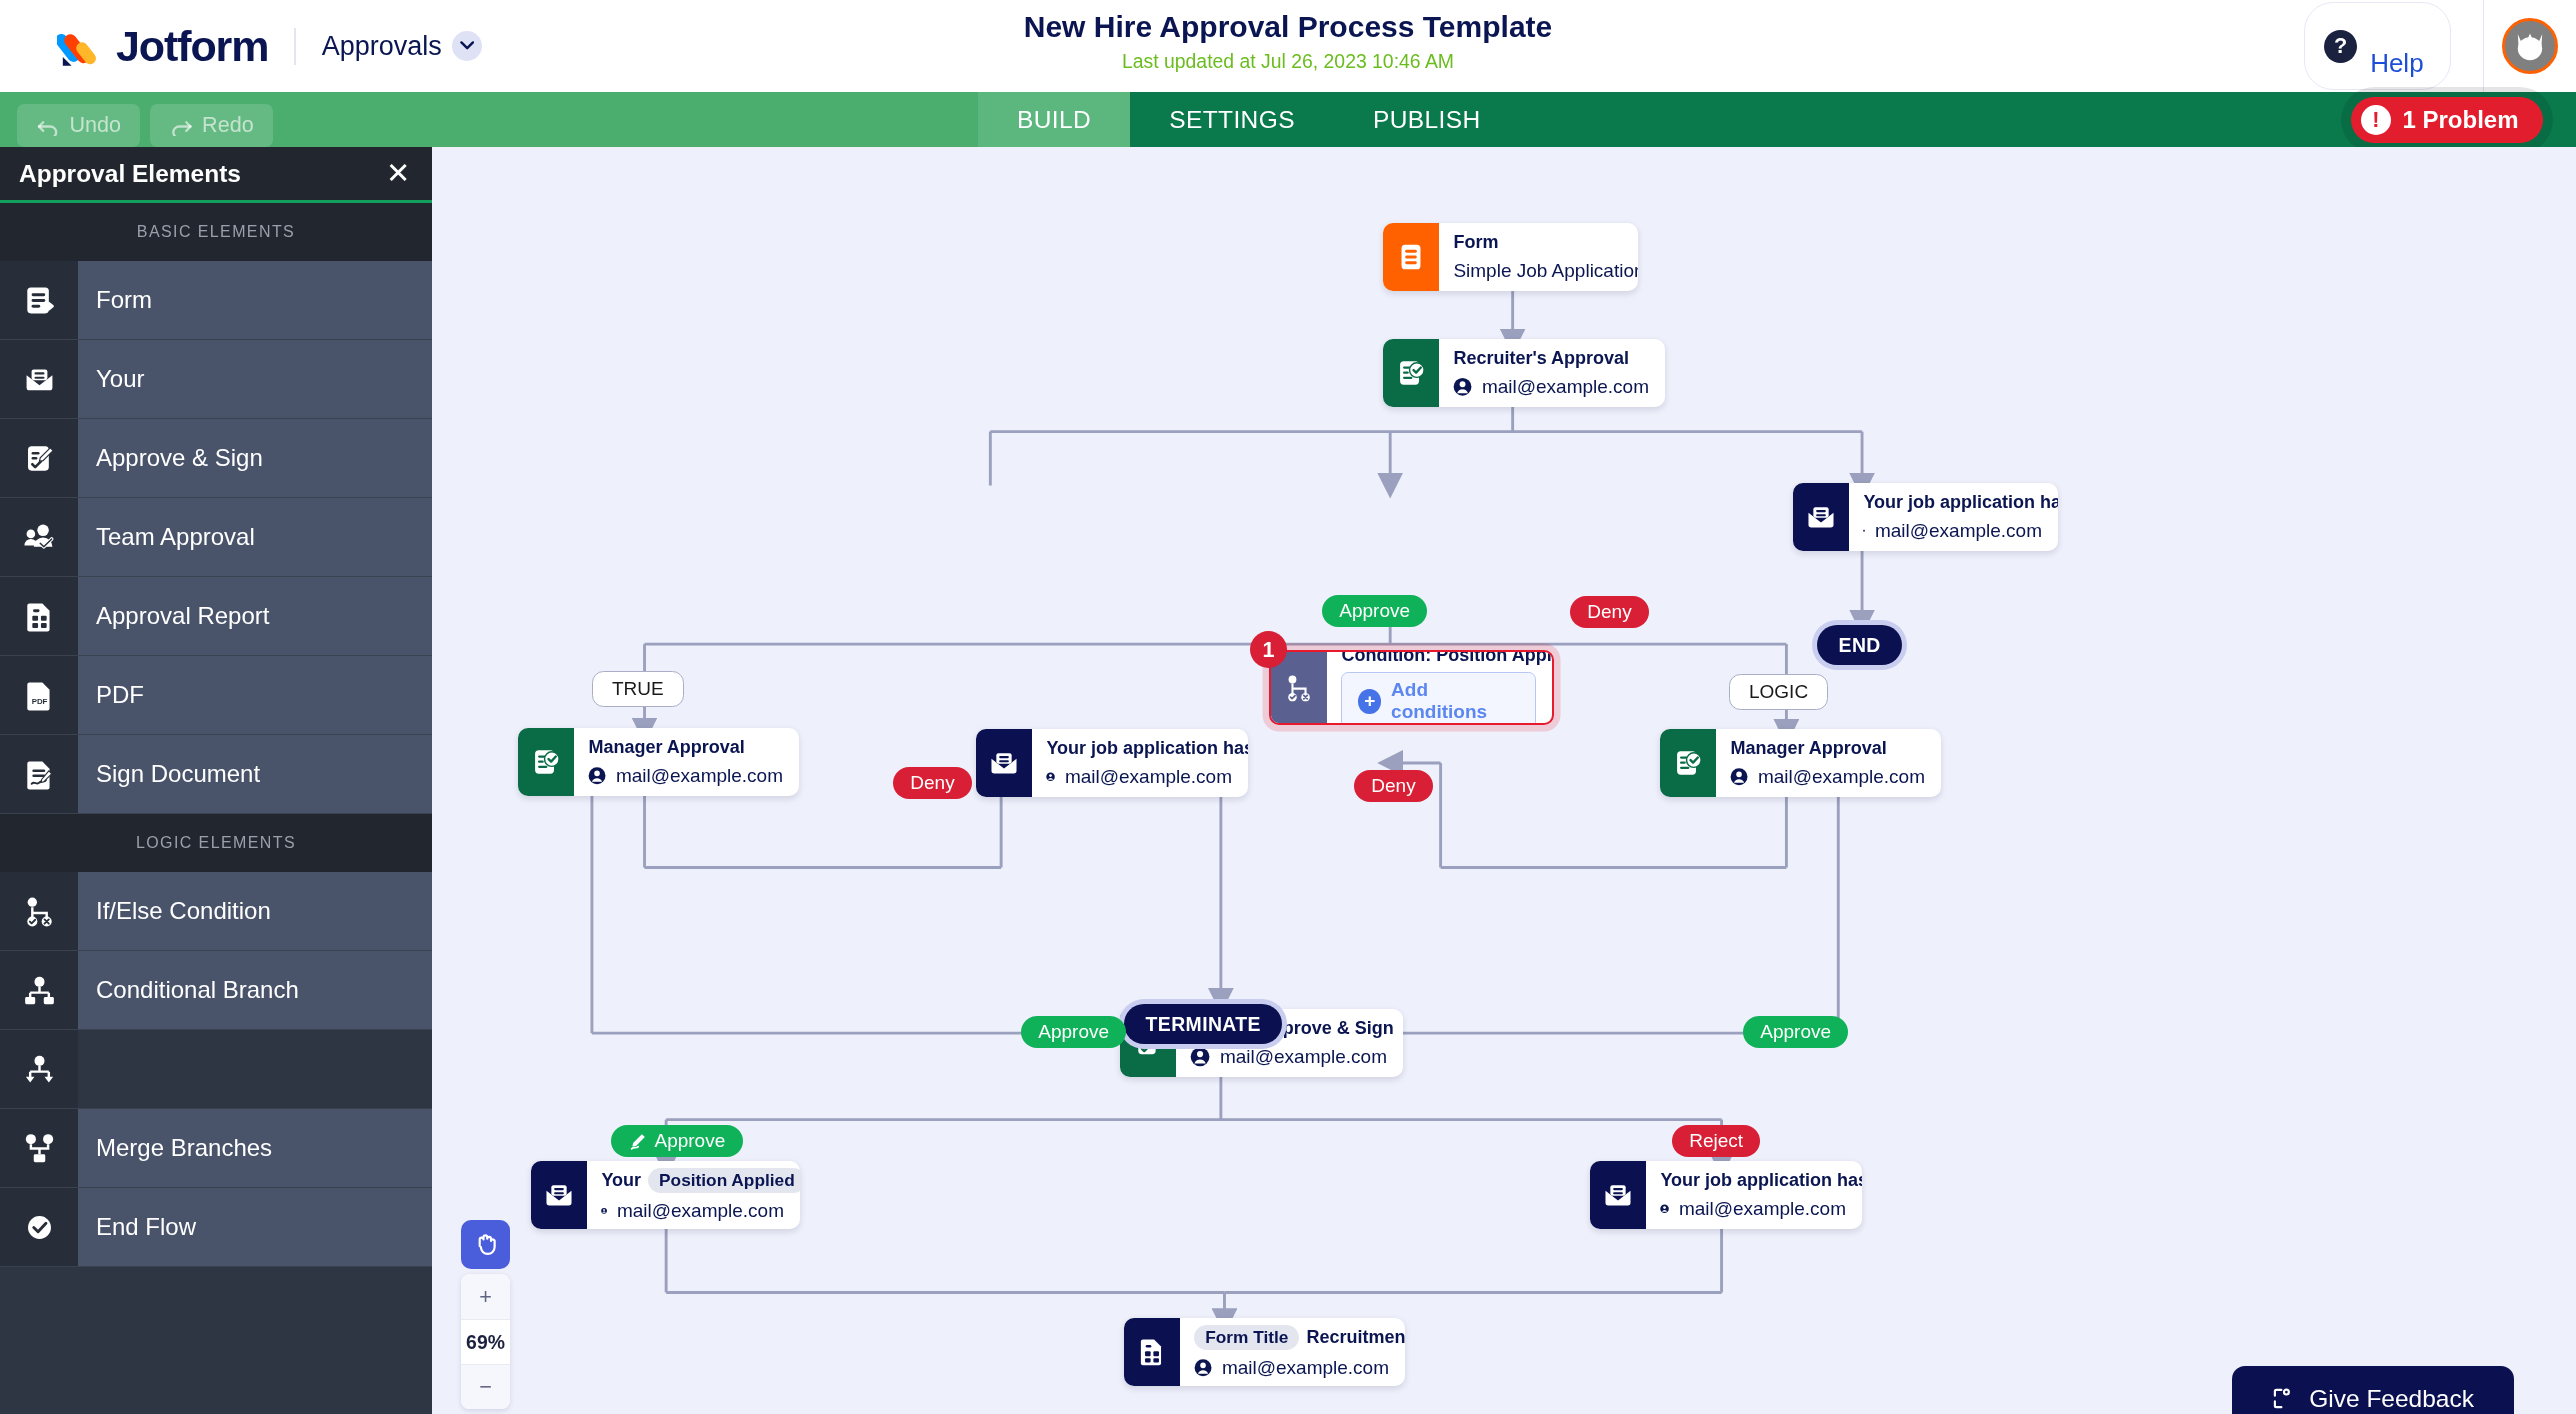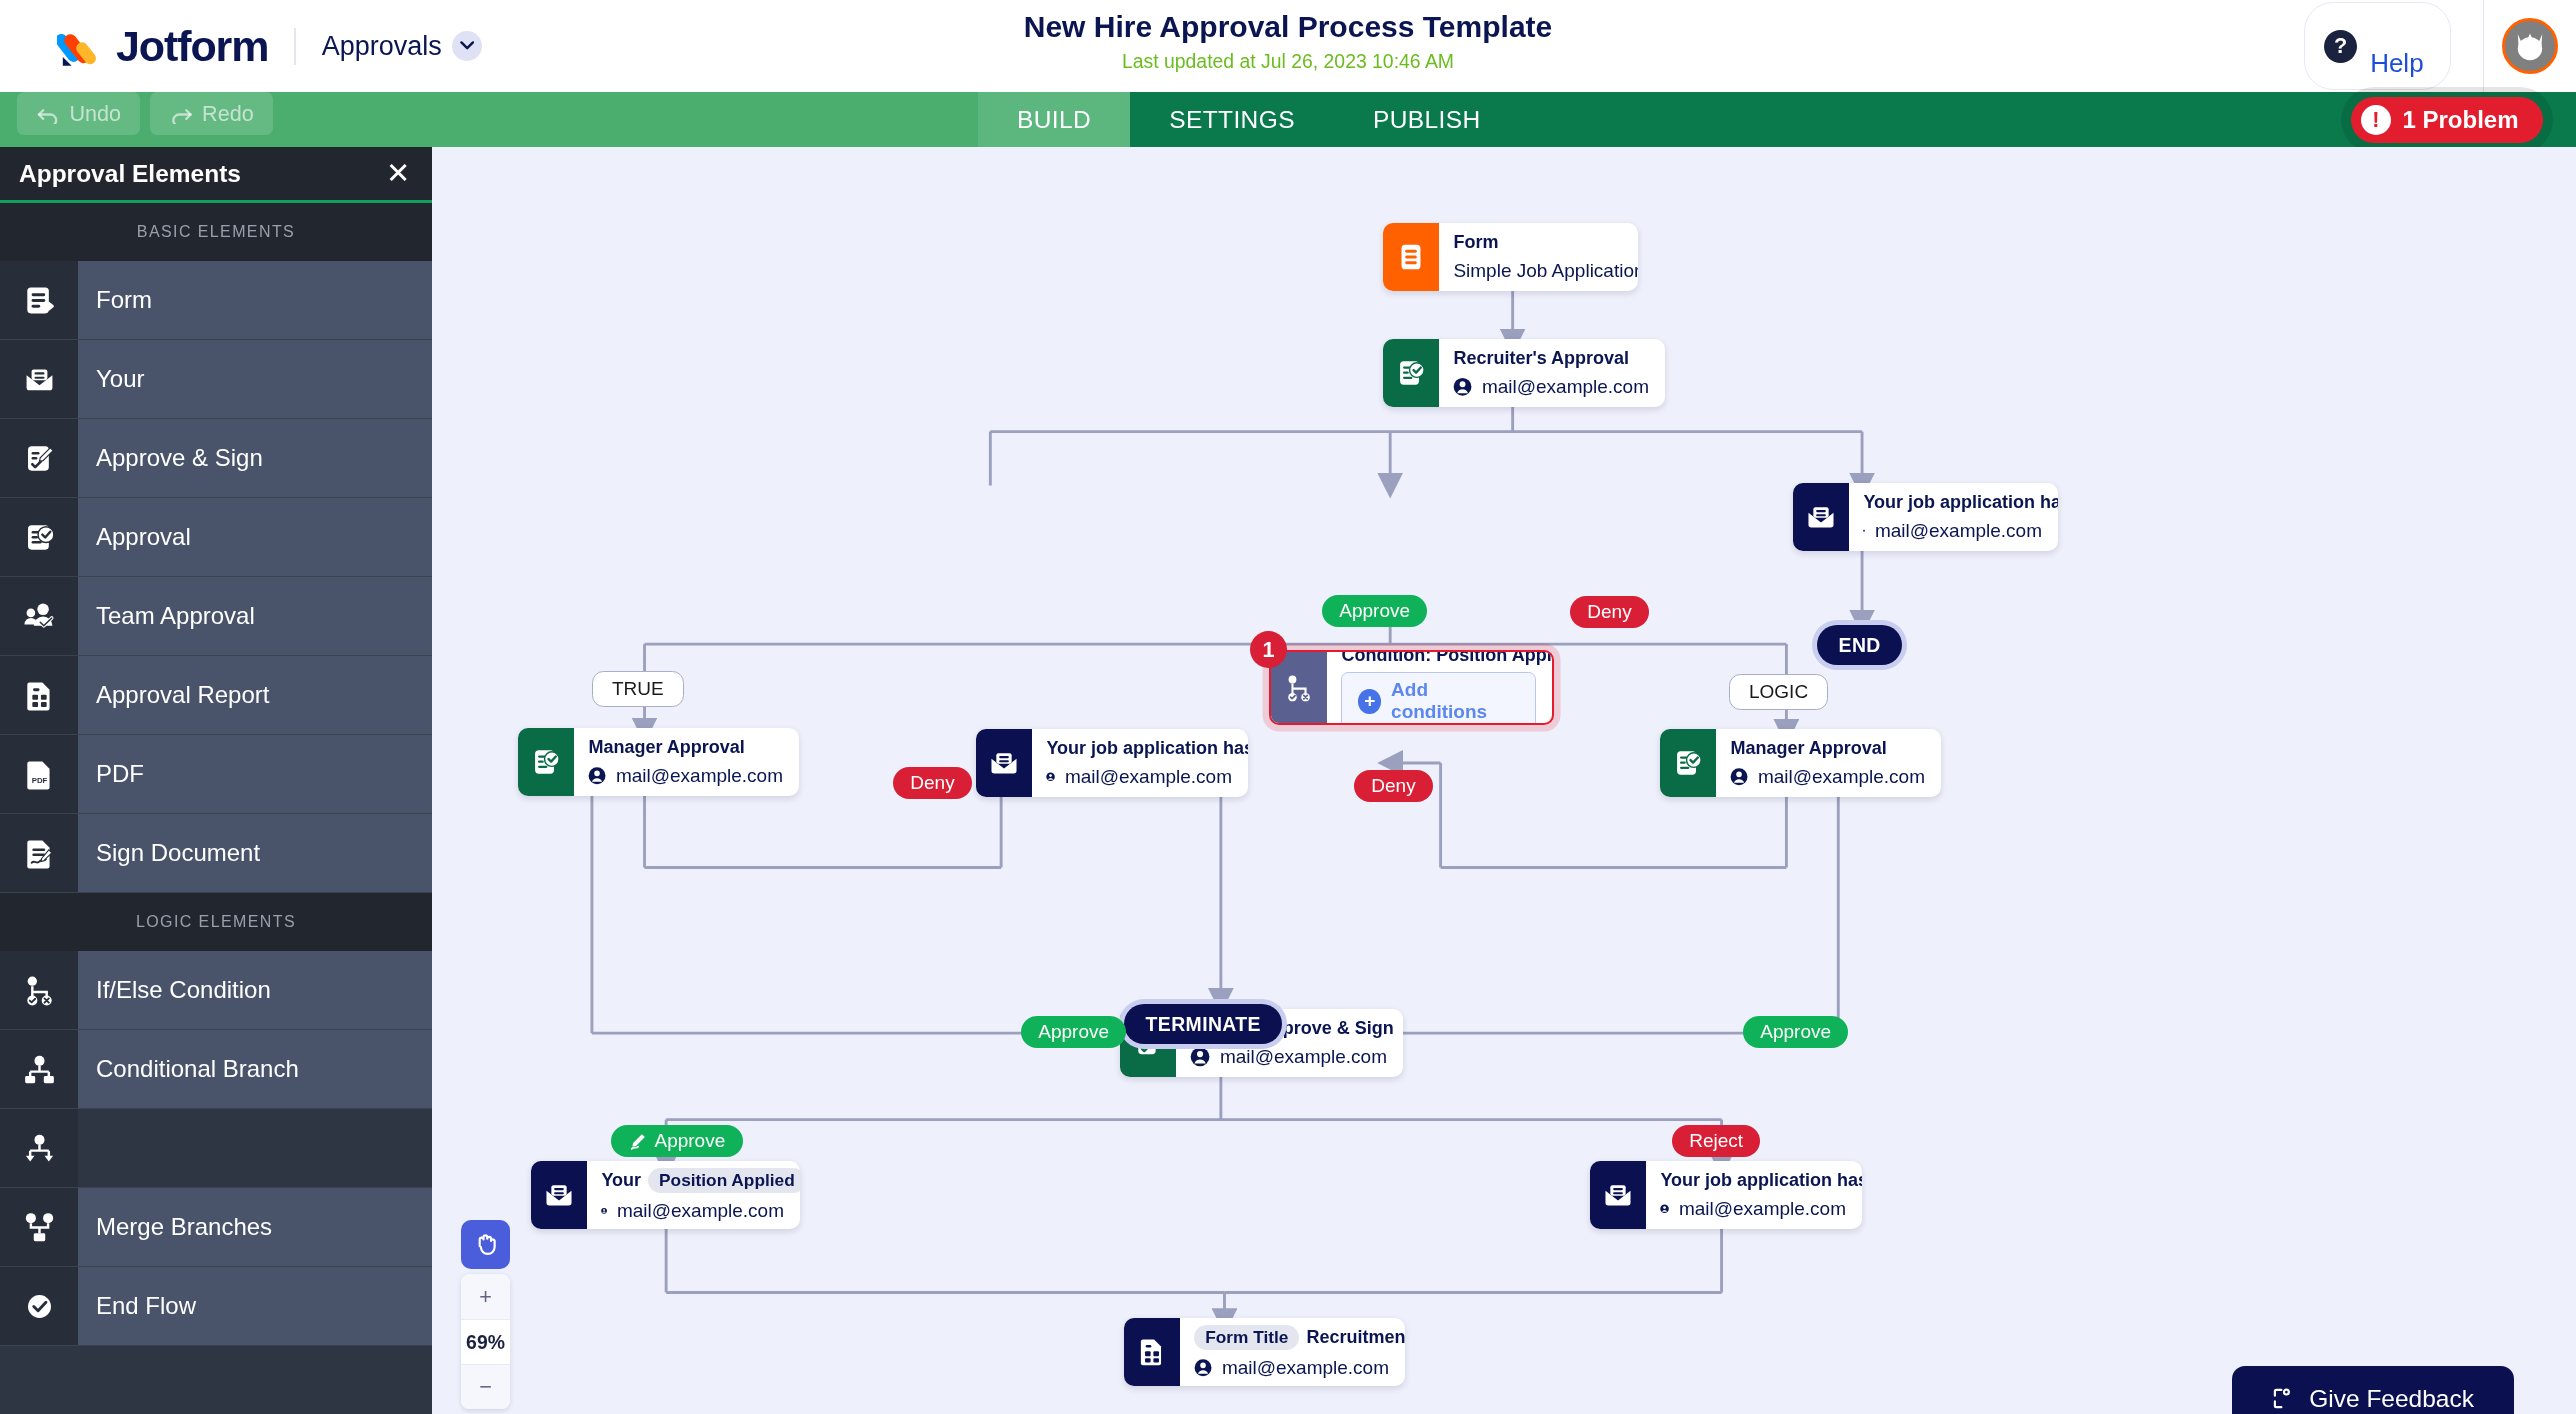--- a/index.html
+++ b/index.html
@@ -57,21 +57,21 @@
     display: flex; align-items: center; justify-content: center;
   }
 
   
   .toolbar {
     position: absolute; top: 92px; left: 0; width: 2576px; height: 55px;
     background: #0a7a4d; display: flex; align-items: center;
   }
   .tb-left {
     width: 978px; height: 55px; background: #4cae6e;
-    display: flex; align-items: flex-start; padding-left: 17.3px; gap: 10px;
+    display: flex; align-items: flex-end; padding-left: 17.3px; gap: 10px;
   }
   .tb-btn {
     display: flex; align-items: center; gap: 8.6px;
     background: rgba(255,255,255,0.14); border-radius: 7.2px;
     padding: 8.6px 19px; cursor: pointer;
   }
   .tb-btn span { font-size: 21.6px; color: rgba(255,255,255,0.62); }
   .tabs { display: flex; height: 55px; }
   .tab {
     display: flex; align-items: center; justify-content: center;
@@ -340,33 +340,20 @@
             <rect x="7" y="6" width="29" height="34" rx="5" fill="#fff"></rect>
             <rect x="12" y="14" width="11" height="3.4" rx="1.7" fill="#272e39"></rect>
             <rect x="12" y="21" width="8" height="3.4" rx="1.7" fill="#272e39"></rect>
             <path d="M13 31 l4 4 l8 -8" stroke="#272e39" stroke-width="3.6" fill="none" stroke-linecap="round" stroke-linejoin="round"></path>
             <path d="M38 8 l4 4 l-14 14 l-5 1 l1 -5 z" fill="#fff" stroke="#272e39" stroke-width="1.6"></path>
           </svg>
       </div>
       <div class="sb-label">Approve &amp; Sign</div>
     </div>
 
-    <div class="sb-item">
-      <div class="sb-ico">
-        <svg width="33" height="33" viewBox="0 0 46 46">
-            <rect x="7" y="6" width="29" height="34" rx="5" fill="#fff"></rect>
-            <rect x="12" y="14" width="12" height="3.4" rx="1.7" fill="#272e39"></rect>
-            <rect x="12" y="21" width="9" height="3.4" rx="1.7" fill="#272e39"></rect>
-            <rect x="12" y="28" width="14" height="3.4" rx="1.7" fill="#272e39"></rect>
-            <circle cx="32" cy="19" r="11" fill="#fff" stroke="#272e39" stroke-width="2"></circle>
-            <path d="M27 19 l4 4 l7 -8" stroke="#272e39" stroke-width="3.4" fill="none" stroke-linecap="round" stroke-linejoin="round"></path>
-          </svg>
-      </div>
-      <div class="sb-label">Approval</div>
-    </div>
 
     <div class="sb-item">
       <div class="sb-ico">
         <svg width="33" height="33" viewBox="0 0 46 46">
             <circle cx="28" cy="13" r="8" fill="#fff"></circle>
             <path d="M15 36 a13 13 0 0 1 26 0 z" fill="#fff"></path>
             <circle cx="11" cy="18" r="6" fill="#fff"></circle>
             <path d="M2 34 a9 9 0 0 1 18 0 z" fill="#fff"></path>
             <path d="M24 31 l5 5 l11 -11" stroke="#fff" stroke-width="5" fill="none" stroke-linecap="round" stroke-linejoin="round"></path>
             <path d="M24 31 l5 5 l11 -11" stroke="#272e39" stroke-width="2" fill="none" stroke-linecap="round" stroke-linejoin="round"></path>

